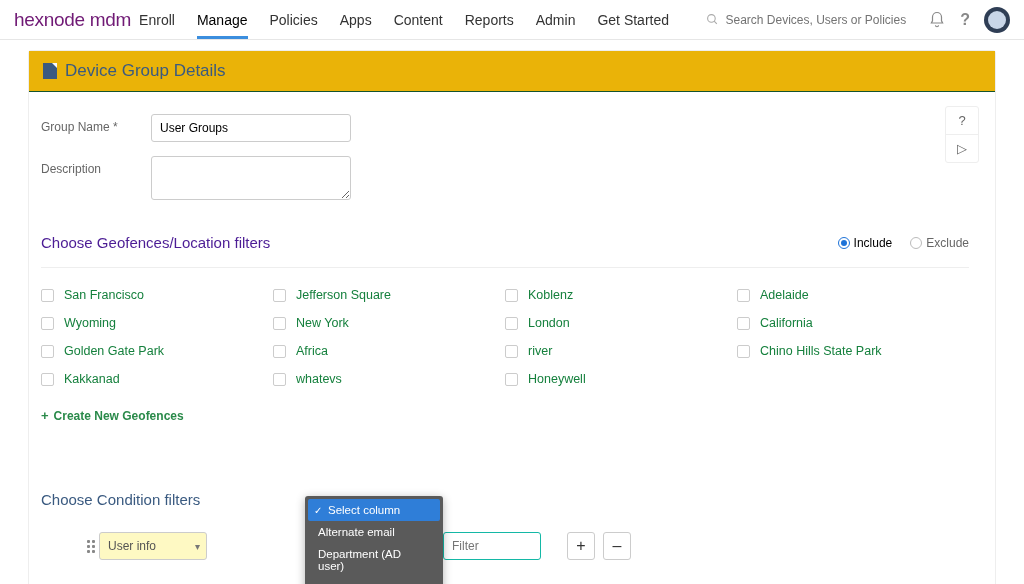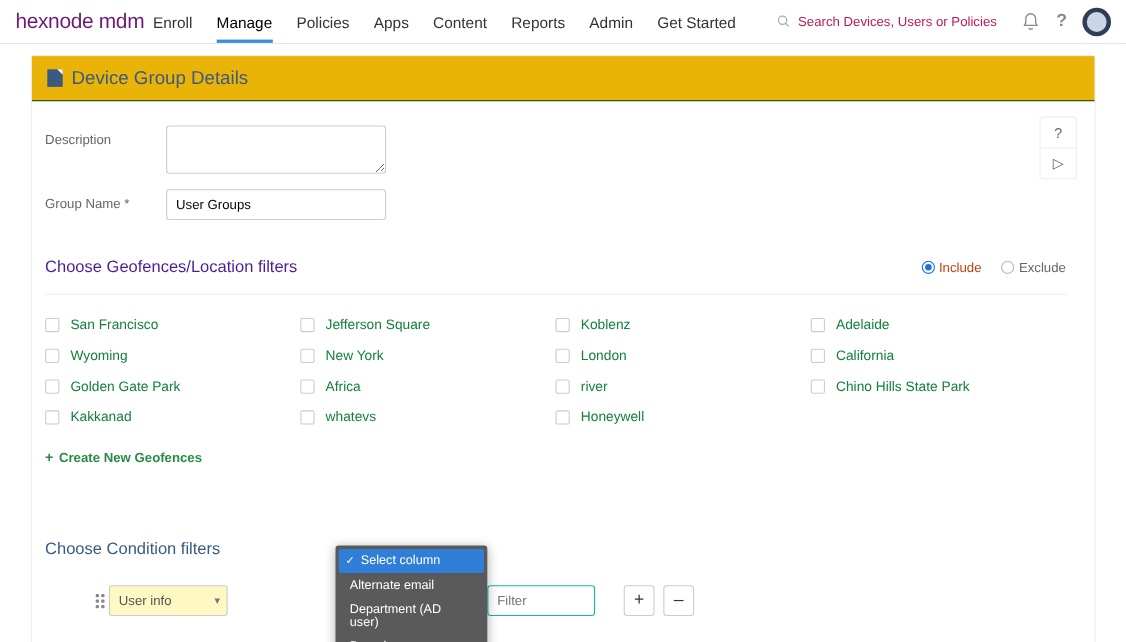--- a/index.html
+++ b/index.html
@@ -4,21 +4,21 @@
 <style>
   * { box-sizing: border-box; margin: 0; padding: 0; }
   body { font-family: "Segoe UI", Arial, sans-serif; font-size: 13px; color: #555; background: #fff; }
   
   .topbar { display: flex; align-items: center; height: 40px; border-bottom: 1px solid #e6e6e6; padding: 0 14px; }
   .logo { font-size: 19px; font-weight: 500; color: #701a75; letter-spacing: -0.3px; margin-right: 8px; }
   .nav { display: flex; gap: 22px; height: 100%; align-items: center; }
   .nav-item { color: #333; font-size: 14px; cursor: pointer; height: 100%; display: flex; align-items: center; border-bottom: 3px solid transparent; padding-top:3px;}
   .nav-item.active { border-bottom: 3px solid #3b8ede; color:#000; }
   .spacer { flex: 1; }
-  .search-wrap { display: flex; align-items: center; color:#be185d; font-size:12px; }
+  .search-wrap { display: flex; align-items: center; color:#737373; font-size:12px; }
   .search-wrap svg { margin-right:6px; }
   .top-icons { display: flex; align-items: center; gap: 14px; margin-left: 22px; }
   .avatar { width: 26px; height: 26px; border-radius: 50%; background: #2f3e55; display:flex; align-items:center; justify-content:center;}
   .avatar-inner { width:18px; height:18px; border-radius:50%; background:#c9d6e8;}
   
   .main { padding: 10px 28px 30px 28px; }
   .panel { border: 1px solid #eee; border-radius: 3px; background:#fff; }
   .panel-header { display:flex; align-items:center; padding: 10px 14px; background:#eab308; border-bottom:1px solid #14532d;}
   .panel-header-title { color:#3a5a80; font-size:17px; margin-left:8px; }
   .file-icon { width:14px; height:16px; background:#3a5a80; position:relative; }
@@ -34,21 +34,21 @@
   .form-input { width:200px; height:28px; border:1px solid #ccc; border-radius:3px; padding:0 8px; font-size:12px; }
   .form-textarea { width:200px; height:44px; border:1px solid #ccc; border-radius:3px; padding:6px 8px; font-size:12px; resize:both; }
   
   .section-title-row { display:flex; align-items:center; margin-top:34px; margin-bottom:16px;}
   .section-title { color:#4c1d95; font-size:15px; flex:1;}
   .radio-group { display:flex; gap:18px; font-size:12px; color:#666; }
   .radio-item { display:flex; align-items:center; gap:4px; cursor:pointer;}
   .radio-circle { width:12px; height:12px; border-radius:50%; border:1px solid #bbb; display:inline-flex; align-items:center; justify-content:center;}
   .radio-circle.sel { border-color:#1e73d8;}
   .radio-circle.sel::after{ content:""; width:6px; height:6px; border-radius:50%; background:#1e73d8;}
-  .radio-label.sel { color:#c2410c; }
+  .radio-label.sel { color:#000000; }
   
   .geo-grid { display:grid; grid-template-columns: repeat(4, 1fr); row-gap: 14px; border-top:1px solid #eee; padding-top:20px; }
   .geo-item { display:flex; align-items:center; gap:10px; font-size:12.5px; color:#15803d;}
   .chkbox { width:13px; height:13px; border:1px solid #ccc; border-radius:2px; background:#fff; cursor:pointer;}
   
   .create-link { margin-top:22px; display:inline-flex; align-items:center; gap:5px; color:#2a8a4a; font-size:12px; font-weight:600; cursor:pointer;}
   .plus-green { color:#2a8a4a; font-weight:bold; font-size:13px;}
   
   .cond-title { color:#3a5a80; font-size:15px; margin-top:68px; margin-bottom:24px;}
   .cond-row { display:flex; align-items:center; gap:8px; padding-left:58px; position:relative;}
@@ -108,26 +108,26 @@
       <div class="file-icon"></div>
       <div class="panel-header-title">Device Group Details</div>
     </div>
     <div class="panel-body" style="position:relative;">
       <div class="help-col">
         <div>?</div>
         <div>▷</div>
       </div>
 
       <div class="form-row">
+        <div class="form-label">Group Name *</div>
+        <input class="form-input" value="User Groups" style="">
+      </div>
+      <div class="form-row">
         <div class="form-label">Description</div>
         <textarea class="form-textarea" style=""></textarea>
-      </div>
-      <div class="form-row">
-        <div class="form-label">Group Name *</div>
-        <input class="form-input" value="User Groups" style="">
       </div>
 
       <div class="section-title-row">
         <div class="section-title">Choose Geofences/Location filters</div>
         <div class="radio-group">
           <div class="radio-item">
             <span class="radio-circle sel"></span>
               <span class="radio-label sel">Include</span>
           </div>
           <div class="radio-item">

